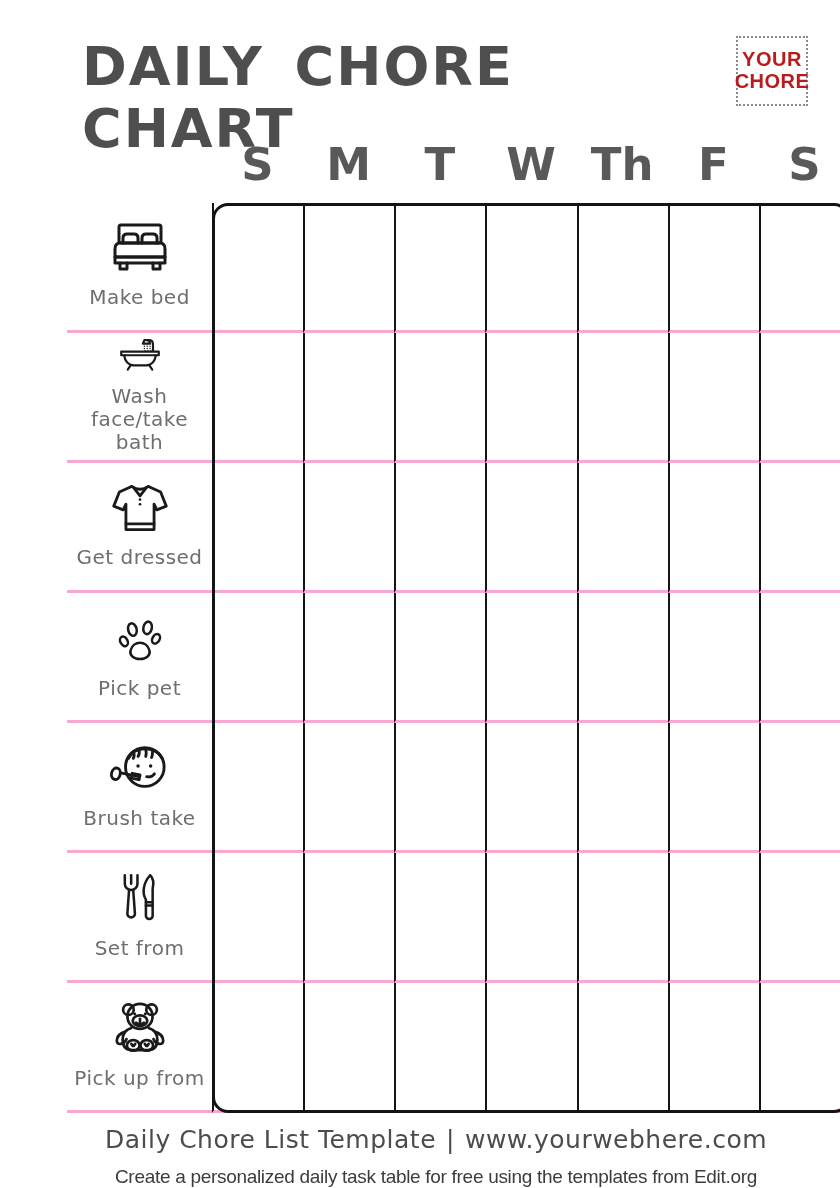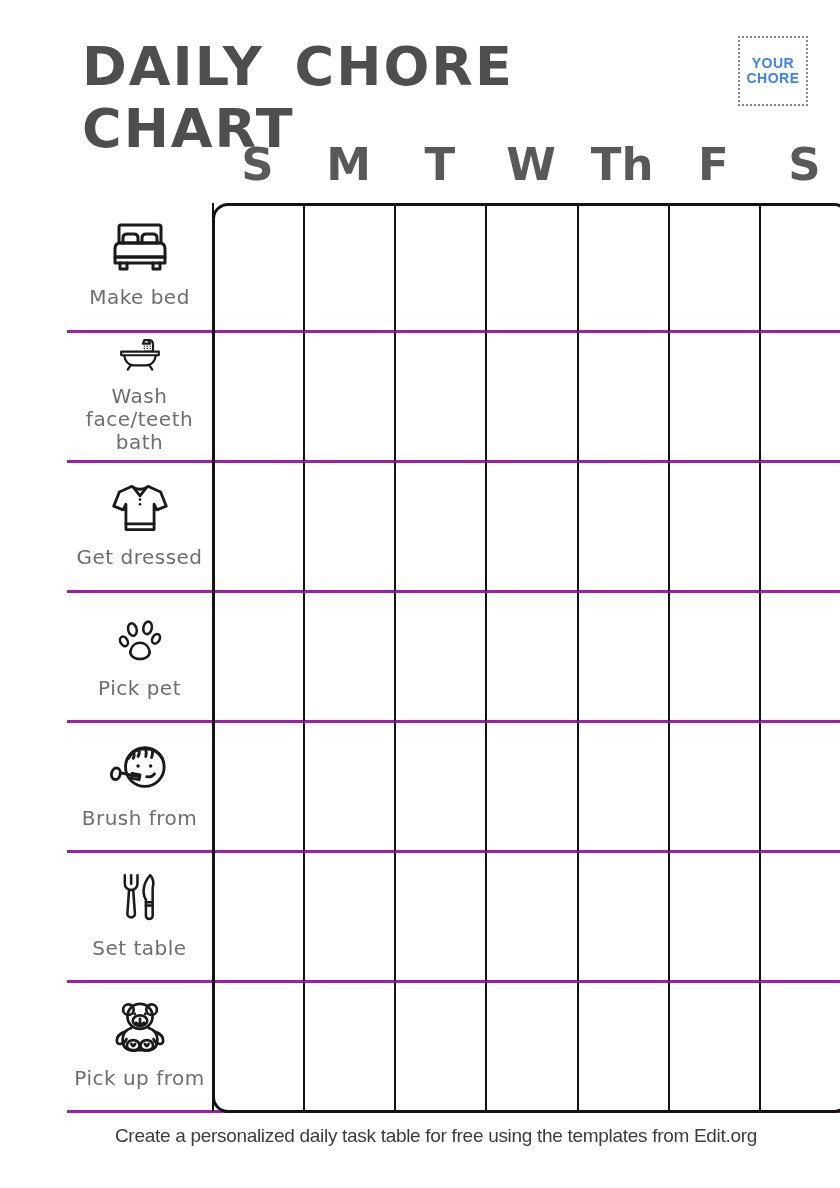--- a/index.html
+++ b/index.html
@@ -9,48 +9,48 @@
     font-family: cursive, "DejaVu Sans", sans-serif; color:#1a1a1a;padding-left:32px;
   }
   
   .top { display:flex; justify-content:space-between; align-items:flex-start; padding:36px 32px 0 50px; height:110px; }
   .title { font-size:54px; font-weight:600; color:#4e4e4e; letter-spacing:2px; word-spacing:10px; line-height:1.15; }
   .logo-box {
     width:72px; height:70px; border:2px dotted #8a8a8a; display:flex; flex-direction:column;
     align-items:center; justify-content:center; gap:0;
   }
   .logo-box span {
-    font-family:"Liberation Sans", sans-serif; font-weight:bold; font-size:14px;
-    color:#3b82f6; line-height:1.08; letter-spacing:0.5px;
+    font-family:"Liberation Sans", sans-serif; font-weight:bold; font-size:20px;
+    color:#b91c1c; line-height:1.08; letter-spacing:0.5px;
   }
   
   .days-row { margin:26px 22px 0 180px; width:638px; display:grid; grid-template-columns:repeat(7,1fr); height:58px; }
   .day { text-align:center; font-size:45px; font-weight:600; color:#595959; line-height:58px; }
   
   .chart {
     position:relative; margin-left:35px; margin-top:9px; width:783px;
     display:grid; grid-template-columns:145px repeat(7,1fr); grid-auto-rows:130px;
   }
   .row { display:contents; }
-  .row:not(:last-of-type) > div { border-bottom:3px solid #a21caf; }
+  .row:not(:last-of-type) > div { border-bottom:3px solid #f9a8d4; }
   .cell { border-left:2px solid #141414; background:#fff; }
   .grid-outline {
     position:absolute; left:145px; top:0; right:0; bottom:0;
     border:3px solid #141414; border-radius:16px; pointer-events:none;
   }
   .label-cell { display:flex; flex-direction:column; align-items:center; justify-content:center; gap:11px; padding:2px 2px 6px 2px; }
   .chore-text { font-size:20px; color:#6e6e6e; letter-spacing:0.5px; text-align:center; line-height:1.15; white-space:pre-line; }
   .icon { fill:none; stroke:#1a1a1a; stroke-width:3; stroke-linecap:round; stroke-linejoin:round; }
   .icon .fill { fill:#1a1a1a; stroke:none; }
   
   .footer { margin-top:12px; text-align:center; }
   .f1 { font-size:25px; color:#4c4c4c; letter-spacing:0.5px; }
   .f1 .sep { padding:0 10px; font-weight:400; }
   .f1 .url { color:#4c4c4c; }
-  .f2 { margin-top:2px; font-family:"Liberation Sans", sans-serif; font-size:19px; color:#3c3c3c; letter-spacing:-0.3px; }
+  .f2 { margin-top:12px; font-family:"Liberation Sans", sans-serif; font-size:19px; color:#3c3c3c; letter-spacing:-0.3px; }
 </style>
 </head>
 <body>
 
 <div class="sheet">
 
   <div class="top">
     <div class="title">DAILY CHORE CHART</div>
     <div class="logo-box">
       <span>YOUR</span>
@@ -97,21 +97,21 @@
             <circle class="fill" cx="42" cy="18.8" r="1"></circle>
             <circle class="fill" cx="46" cy="18.8" r="1"></circle>
           <circle class="fill" cx="39" cy="21.8" r="1"></circle>
             <circle class="fill" cx="43" cy="21.8" r="1"></circle>
             <circle class="fill" cx="47" cy="21.8" r="1"></circle>
           <rect x="6" y="23" width="52" height="5"></rect>
           <path d="M10 28 q2 13 13 14 h18 q11 -1 13 -14"></path>
           <path d="M19 42 l-4 6 M45 42 l4 6"></path>
         </svg>
         <div class="chore-text">Wash
-face/teeth bath</div>
+face/take bath</div>
       </div>
       <div class="cell"></div><div class="cell"></div><div class="cell"></div><div class="cell"></div><div class="cell"></div><div class="cell"></div><div class="cell"></div>
     </div>
 
     <div class="row">
       <div class="label-cell">
         <svg class="icon" width="60" height="54" viewBox="0 0 64 56">
           <path d="M23 5 L10 11 4 26 14 30 17 24 V51 H47 V24 L50 30 60 26 54 11 41 5"></path>
           <path d="M23 5 q9 6 18 0"></path>
           <path d="M25 6 l7 9 7 -9"></path>
@@ -144,36 +144,36 @@
           <circle cx="41" cy="28" r="20"></circle>
           <path d="M24 19 q5 -10 17 -10 q13 0 18 10"></path>
           <path d="M29 12 q2 4 0 7 M35 10 q1 4 -1 7 M42 10 q1 4 0 7 M49 12 q0 4 -1 6"></path>
           <circle class="fill" cx="34" cy="27" r="1.8"></circle>
           <circle class="fill" cx="47" cy="27" r="1.8"></circle>
           <path d="M43 38 q5 1 8 -3"></path>
           <ellipse cx="11" cy="35" rx="4.5" ry="6" transform="rotate(14 11 35)"></ellipse>
           <path d="M16 34 l19 4"></path>
           <path d="M28 34.5 l8 1.6 -1 5 -8 -1.6 z"></path>
         </svg>
-        <div class="chore-text">Brush from</div>
+        <div class="chore-text">Brush take</div>
       </div>
       <div class="cell"></div><div class="cell"></div><div class="cell"></div><div class="cell"></div><div class="cell"></div><div class="cell"></div><div class="cell"></div>
     </div>
 
     <div class="row">
       <div class="label-cell">
         <svg class="icon" width="54" height="56" viewBox="0 0 64 64">
           <path d="M14 5 v10 a7.5 7.5 0 0 0 15 0 V5"></path>
           <path d="M21.5 5 v10"></path>
           <path d="M19 23 L17 51 a4.5 4 0 0 0 9 0 L24 23"></path>
           <path d="M44 5 c-8 9 -10 21 -5 29 l0 3 h8 V21 c2 -8 1 -12 -3 -16 z"></path>
           <path d="M39 37 v16 a4 4 0 0 0 8 0 V37"></path>
           <path d="M39 41 h8"></path>
         </svg>
-        <div class="chore-text">Set table</div>
+        <div class="chore-text">Set from</div>
       </div>
       <div class="cell"></div><div class="cell"></div><div class="cell"></div><div class="cell"></div><div class="cell"></div><div class="cell"></div><div class="cell"></div>
     </div>
 
     <div class="row">
       <div class="label-cell">
         <svg class="icon" width="62" height="56" viewBox="0 0 64 58" style="stroke-width:2.8">
           <circle cx="20" cy="10" r="5.5"></circle>
             <circle cx="44" cy="10" r="5.5"></circle>
           <circle cx="32" cy="17" r="13"></circle>
@@ -190,16 +190,19 @@
         </svg>
         <div class="chore-text">Pick up from</div>
       </div>
       <div class="cell"></div><div class="cell"></div><div class="cell"></div><div class="cell"></div><div class="cell"></div><div class="cell"></div><div class="cell"></div>
     </div>
 
     <div class="grid-outline"></div>
   </div>
 
   <div class="footer">
+    <div class="f1">
+      <span>Daily Chore List Template</span><span class="sep">|</span><span class="url">www.yourwebhere.com</span>
+    </div>
     <div class="f2">Create a personalized daily task table for free using the templates from Edit.org</div>
   </div>
 
 </div>
 
 </body></html>

